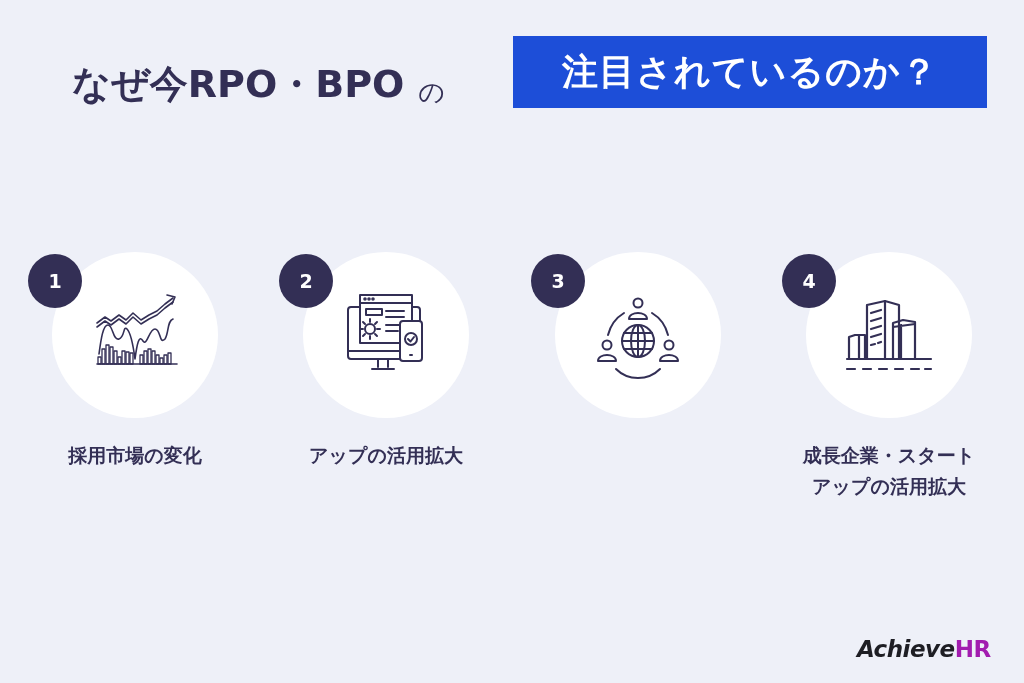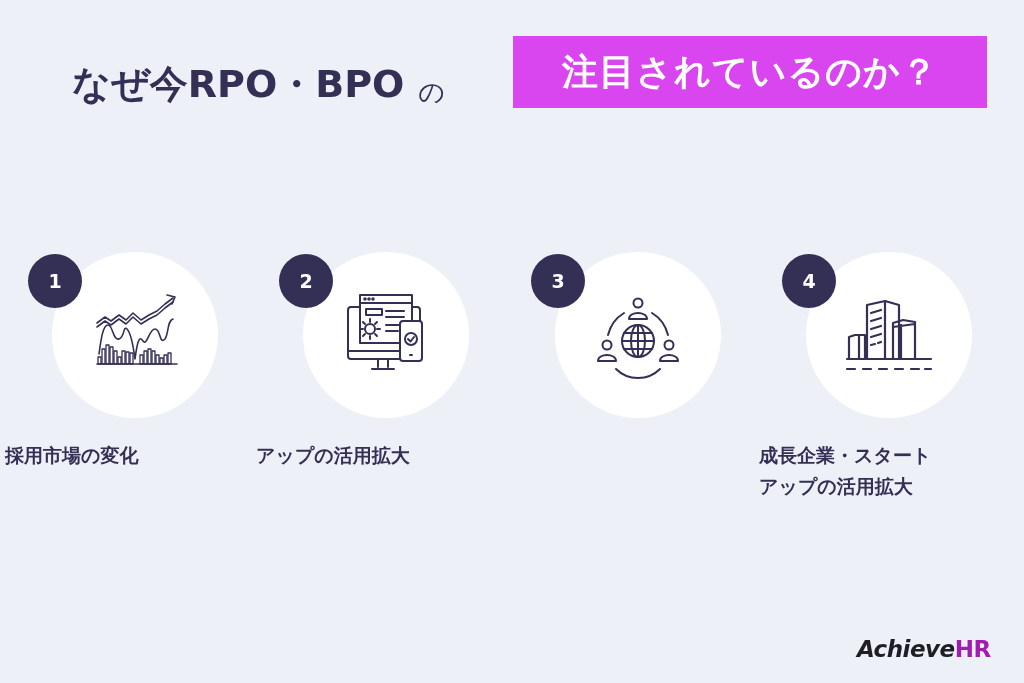--- a/index.html
+++ b/index.html
@@ -1,25 +1,25 @@
 <!DOCTYPE html>
 <html><head>
 <meta charset="utf-8">
 <style>
   html,body{margin:0;padding:0;}
   body{width:1024px;height:683px;background:#eef0f8;position:relative;overflow:hidden;font-family:"DejaVu Sans","Liberation Sans",sans-serif;color:#332f55;}
   .title-left{position:absolute;left:72px;top:40px;height:70px;display:flex;align-items:flex-end;font-weight:bold;font-size:38px;letter-spacing:0px;color:#332f55;white-space:nowrap;}
   .title-left .no{font-size:26px;font-weight:normal;margin-left:14px;}
-  .title-box{position:absolute;left:513px;top:36px;width:474px;height:72px;background:#d946ef;display:flex;align-items:center;justify-content:center;}
+  .title-box{position:absolute;left:513px;top:36px;width:474px;height:72px;background:#1d4ed8;display:flex;align-items:center;justify-content:center;}
   .title-box span{color:#ffffff;font-weight:bold;font-size:36px;letter-spacing:1px;white-space:nowrap;}
   .card{position:absolute;top:252px;width:260px;height:260px;}
   .circle{position:absolute;left:22px;top:0;width:166px;height:166px;border-radius:50%;background:#ffffff;}
   .badge{position:absolute;left:-2px;top:2px;width:54px;height:54px;border-radius:50%;background:#332f55;color:#fff;font-weight:bold;font-size:19px;display:flex;align-items:center;justify-content:center;}
   .icon{position:absolute;left:59px;top:37px;width:92px;height:92px;}
-  .label{position:absolute;left:-25px;width:260px;top:188px;text-align:left;font-weight:bold;font-size:19px;line-height:31px;color:#332f55;}
+  .label{position:absolute;left:-25px;width:260px;top:188px;text-align:center;font-weight:bold;font-size:19px;line-height:31px;color:#332f55;}
   .logo{position:absolute;left:857px;top:636px;font-weight:bold;font-style:italic;font-size:23px;letter-spacing:-0.5px;color:#1e1e24;white-space:nowrap;}
   .logo .hr{color:#a21caf;font-style:normal;}
 </style>
 </head>
 <body>
 
 <div class="title-left">
   <span>なぜ今RPO・BPO</span>
   <span class="no">の</span>
 </div>

